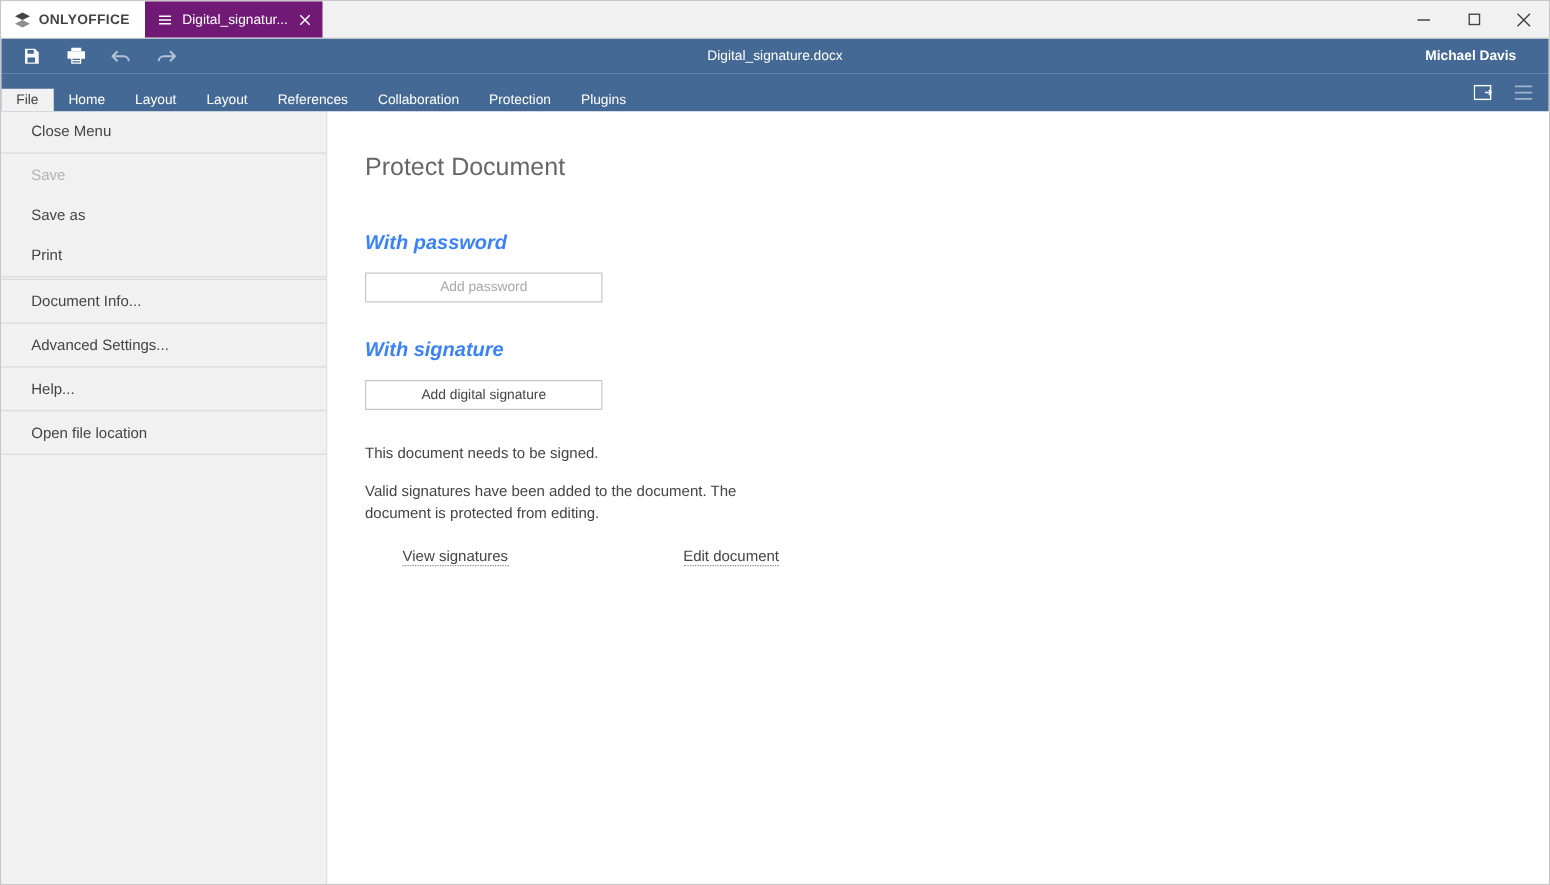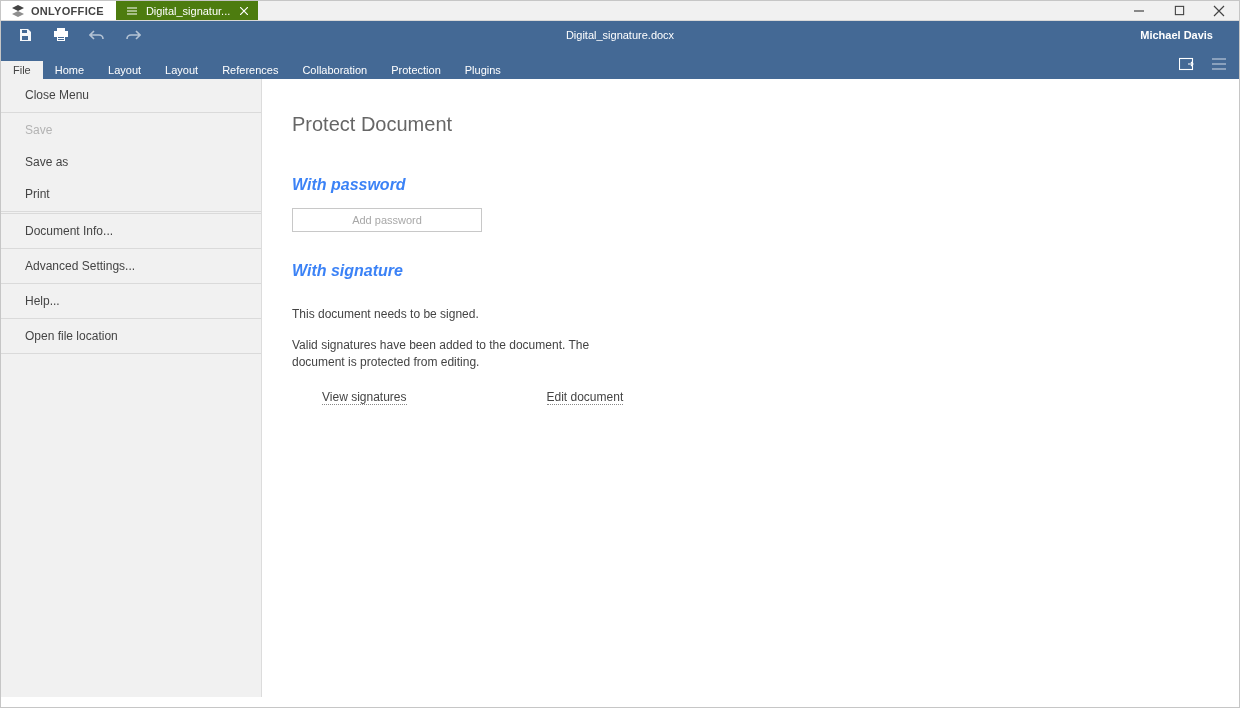--- a/index.html
+++ b/index.html
@@ -8,21 +8,21 @@
     height: 708px;
     background: #fff;
     border: 1px solid #c6c6c6;
     overflow: hidden;
     font-size: 12px;
     color: #444;
   }
 
   
   .title-bar {
-    height: 20px;
+    height: 30px;
     background: #f1f1f1;
     display: flex;
     align-items: stretch;
     border-bottom: 1px solid #d8d8d8;
   }
   .app-brand {
     display: flex;
     align-items: center;
     padding: 0 12px 0 10px;
     background: #fff;
@@ -35,21 +35,21 @@
   .app-brand .logo svg { display:block; }
   .app-brand .brand-text {
     font-weight: bold;
     font-size: 11px;
     color: #444;
     letter-spacing: 0.3px;
   }
   .doc-tab {
     display: flex;
     align-items: center;
-    background: #4d7c0f;
+    background: #701a75;
     color: #fff;
     padding: 0 8px 0 10px;
     gap: 8px;
     font-size: 11px;
     min-width: 135px;
   }
   .doc-tab .tab-icon { width:12px; height:12px; display:inline-flex; align-items:center; justify-content:center;}
   .doc-tab .tab-label { flex: 0 1 auto; white-space: nowrap; overflow: hidden; text-overflow: ellipsis; max-width: 90px;}
   .doc-tab .tab-close { width:12px; height:12px; display:inline-flex; align-items:center; justify-content:center; cursor:pointer;}
   .title-spacer { flex: 1; }
@@ -352,20 +352,21 @@
   <div class="content-panel">
     <h1>Protect Document</h1>
 
     <div class="section">
       <div class="sec-title">With password</div>
       <div class="btn dim">Add password</div>
     </div>
 
     <div class="section" style="margin-bottom:0">
       <div class="sec-title">With signature</div>
+      <div class="btn">Add digital signature</div>
 
       <div class="status-text" style="margin-top:26px">This document needs to be signed.</div>
       <div class="status-text">Valid signatures have been added to the document. The document is protected from editing.</div>
 
       <div class="link-row">
         <span class="link">View signatures</span>
         <span class="link">Edit document</span>
       </div>
     </div>
   </div>

